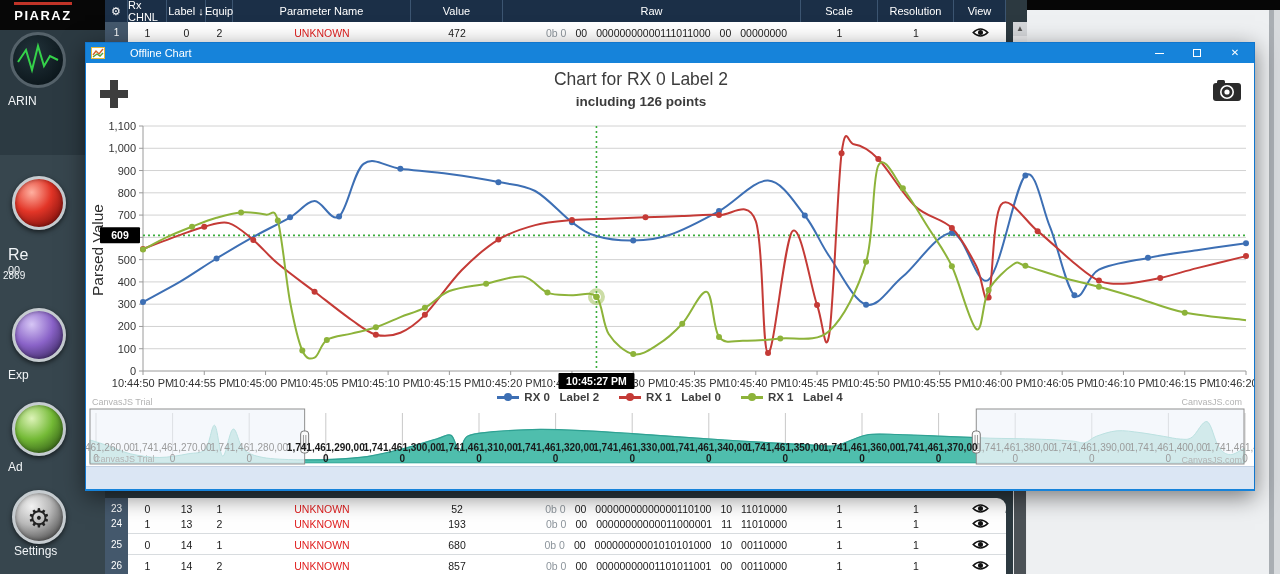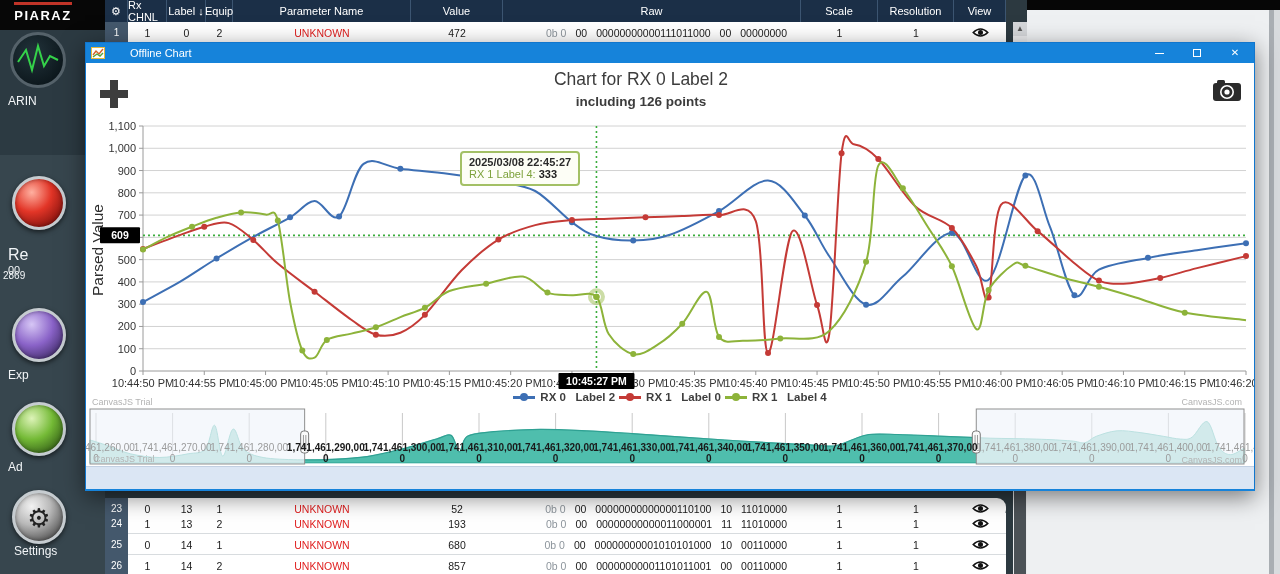--- a/index.html
+++ b/index.html
@@ -60,21 +60,21 @@
   .cam { position:absolute; left:1126px; top:14px; width:32px; height:26px; }
 
   .ylabel-rot { position:absolute; left:-78px; top:178px; width:180px; text-align:center; transform:rotate(-90deg); font-size:15.5px; color:#2e2e2e; }
   svg.chartsvg { position:absolute; left:0; top:0; width:1168px; height:426px; }
 
   .tooltip { position:absolute; left:374px; top:88px; background:#fdfef6; border:2px solid #a3c065; border-radius:4px; padding:3px 7px 4px 7px; z-index:5; }
   .tt-line1 { font-size:11px; font-weight:bold; color:#2a2a2a; white-space:nowrap; }
   .tt-line2 { font-size:11px; color:#7da23c; white-space:nowrap; }
   .tt-val { color:#222; font-weight:bold; }
 
-  .legend { position:absolute; left:0; top:328px; width:1168px; display:flex; justify-content:center; gap:4px; }
+  .legend { position:absolute; left:0; top:328px; width:1168px; display:flex; justify-content:center; gap:20px; }
   .legend-item { display:flex; align-items:center; gap:5px; }
   .legend-marker { position:relative; width:22px; height:9px; }
   .legend-marker .ln { position:absolute; left:0; top:3px; width:22px; height:3px; }
   .legend-marker .dt { position:absolute; left:7px; top:0; width:8px; height:8px; border-radius:50%; }
   .legend-label { font-size:11.5px; color:#3e3e3e; font-weight:600; white-space:pre; }
 
   .watermark { position:absolute; font-size:9px; color:#b3b3b3; z-index:6; }
   .bottom-strip { position:absolute; left:0; bottom:0; width:1168px; height:23px; background:#dbe6f4; border-top:1px solid #c2d0e2; }
 </style>
 </head>
@@ -510,27 +510,20 @@
             <text x="929.1999999999999" y="399" font-family="Liberation Sans,sans-serif" text-anchor="middle" font-size="10" fill="#9b9b9b" font-weight="normal">0</text>
             <text x="1005.8" y="388" font-family="Liberation Sans,sans-serif" text-anchor="middle" font-size="10" fill="#9b9b9b" font-weight="normal">1,741,461,390,00</text>
             <text x="1005.8" y="399" font-family="Liberation Sans,sans-serif" text-anchor="middle" font-size="10" fill="#9b9b9b" font-weight="normal">0</text>
             <text x="1082.3999999999999" y="388" font-family="Liberation Sans,sans-serif" text-anchor="middle" font-size="10" fill="#9b9b9b" font-weight="normal">1,741,461,400,00</text>
             <text x="1082.3999999999999" y="399" font-family="Liberation Sans,sans-serif" text-anchor="middle" font-size="10" fill="#9b9b9b" font-weight="normal">0</text>
             <text x="1159" y="388" font-family="Liberation Sans,sans-serif" text-anchor="middle" font-size="10" fill="#9b9b9b" font-weight="normal">1,741,461,410,00</text>
             <text x="1159" y="399" font-family="Liberation Sans,sans-serif" text-anchor="middle" font-size="10" fill="#9b9b9b" font-weight="normal">0</text>
           </g>
         </svg>
 
-      <div class="tooltip">
-        <div class="tt-line1">2025/03/08 22:45:27</div>
-        <div class="tt-line2">
-          <span>RX 1 Label 4:</span>
-          <span class="tt-val">333</span>
-        </div>
-      </div>
 
       <div class="legend" id="legend">
           <div class="legend-item">
             <div class="legend-marker">
               <div class="ln" style="background: rgb(61, 111, 180);"></div>
               <div class="dt" style="background: rgb(61, 111, 180);"></div>
             </div>
             <div class="legend-label">RX 0   Label 2</div>
           </div>
           <div class="legend-item">

